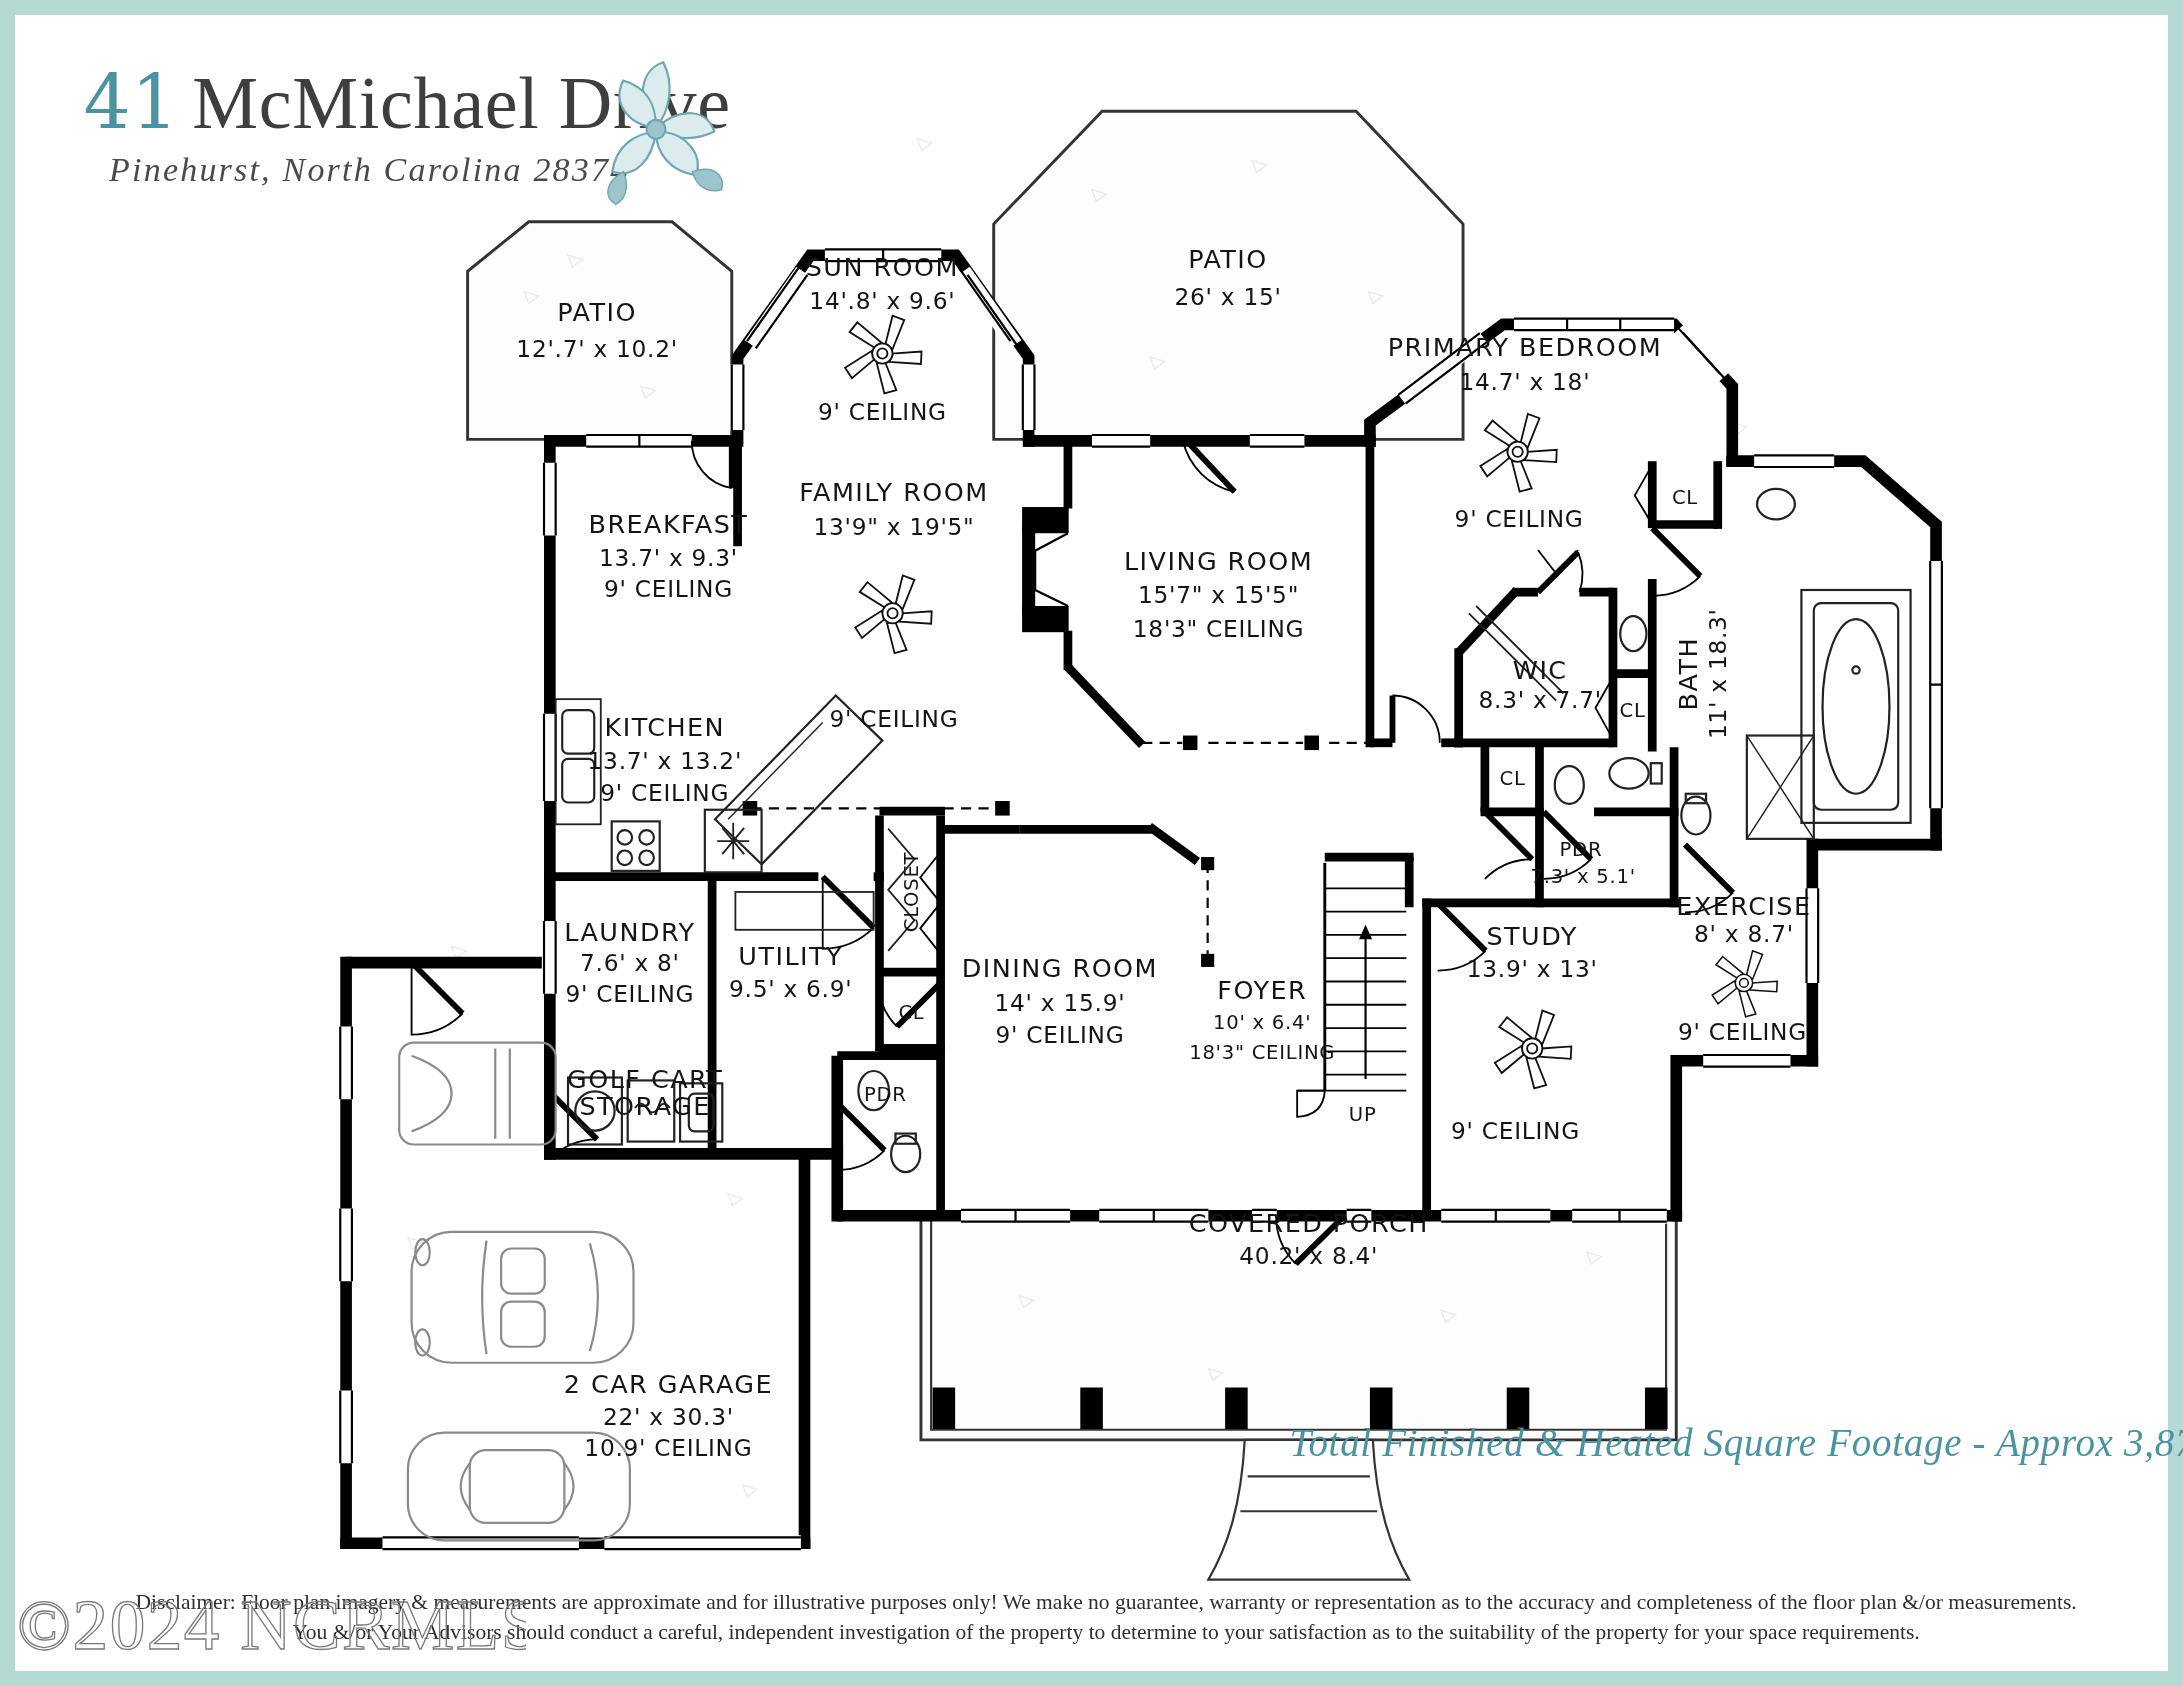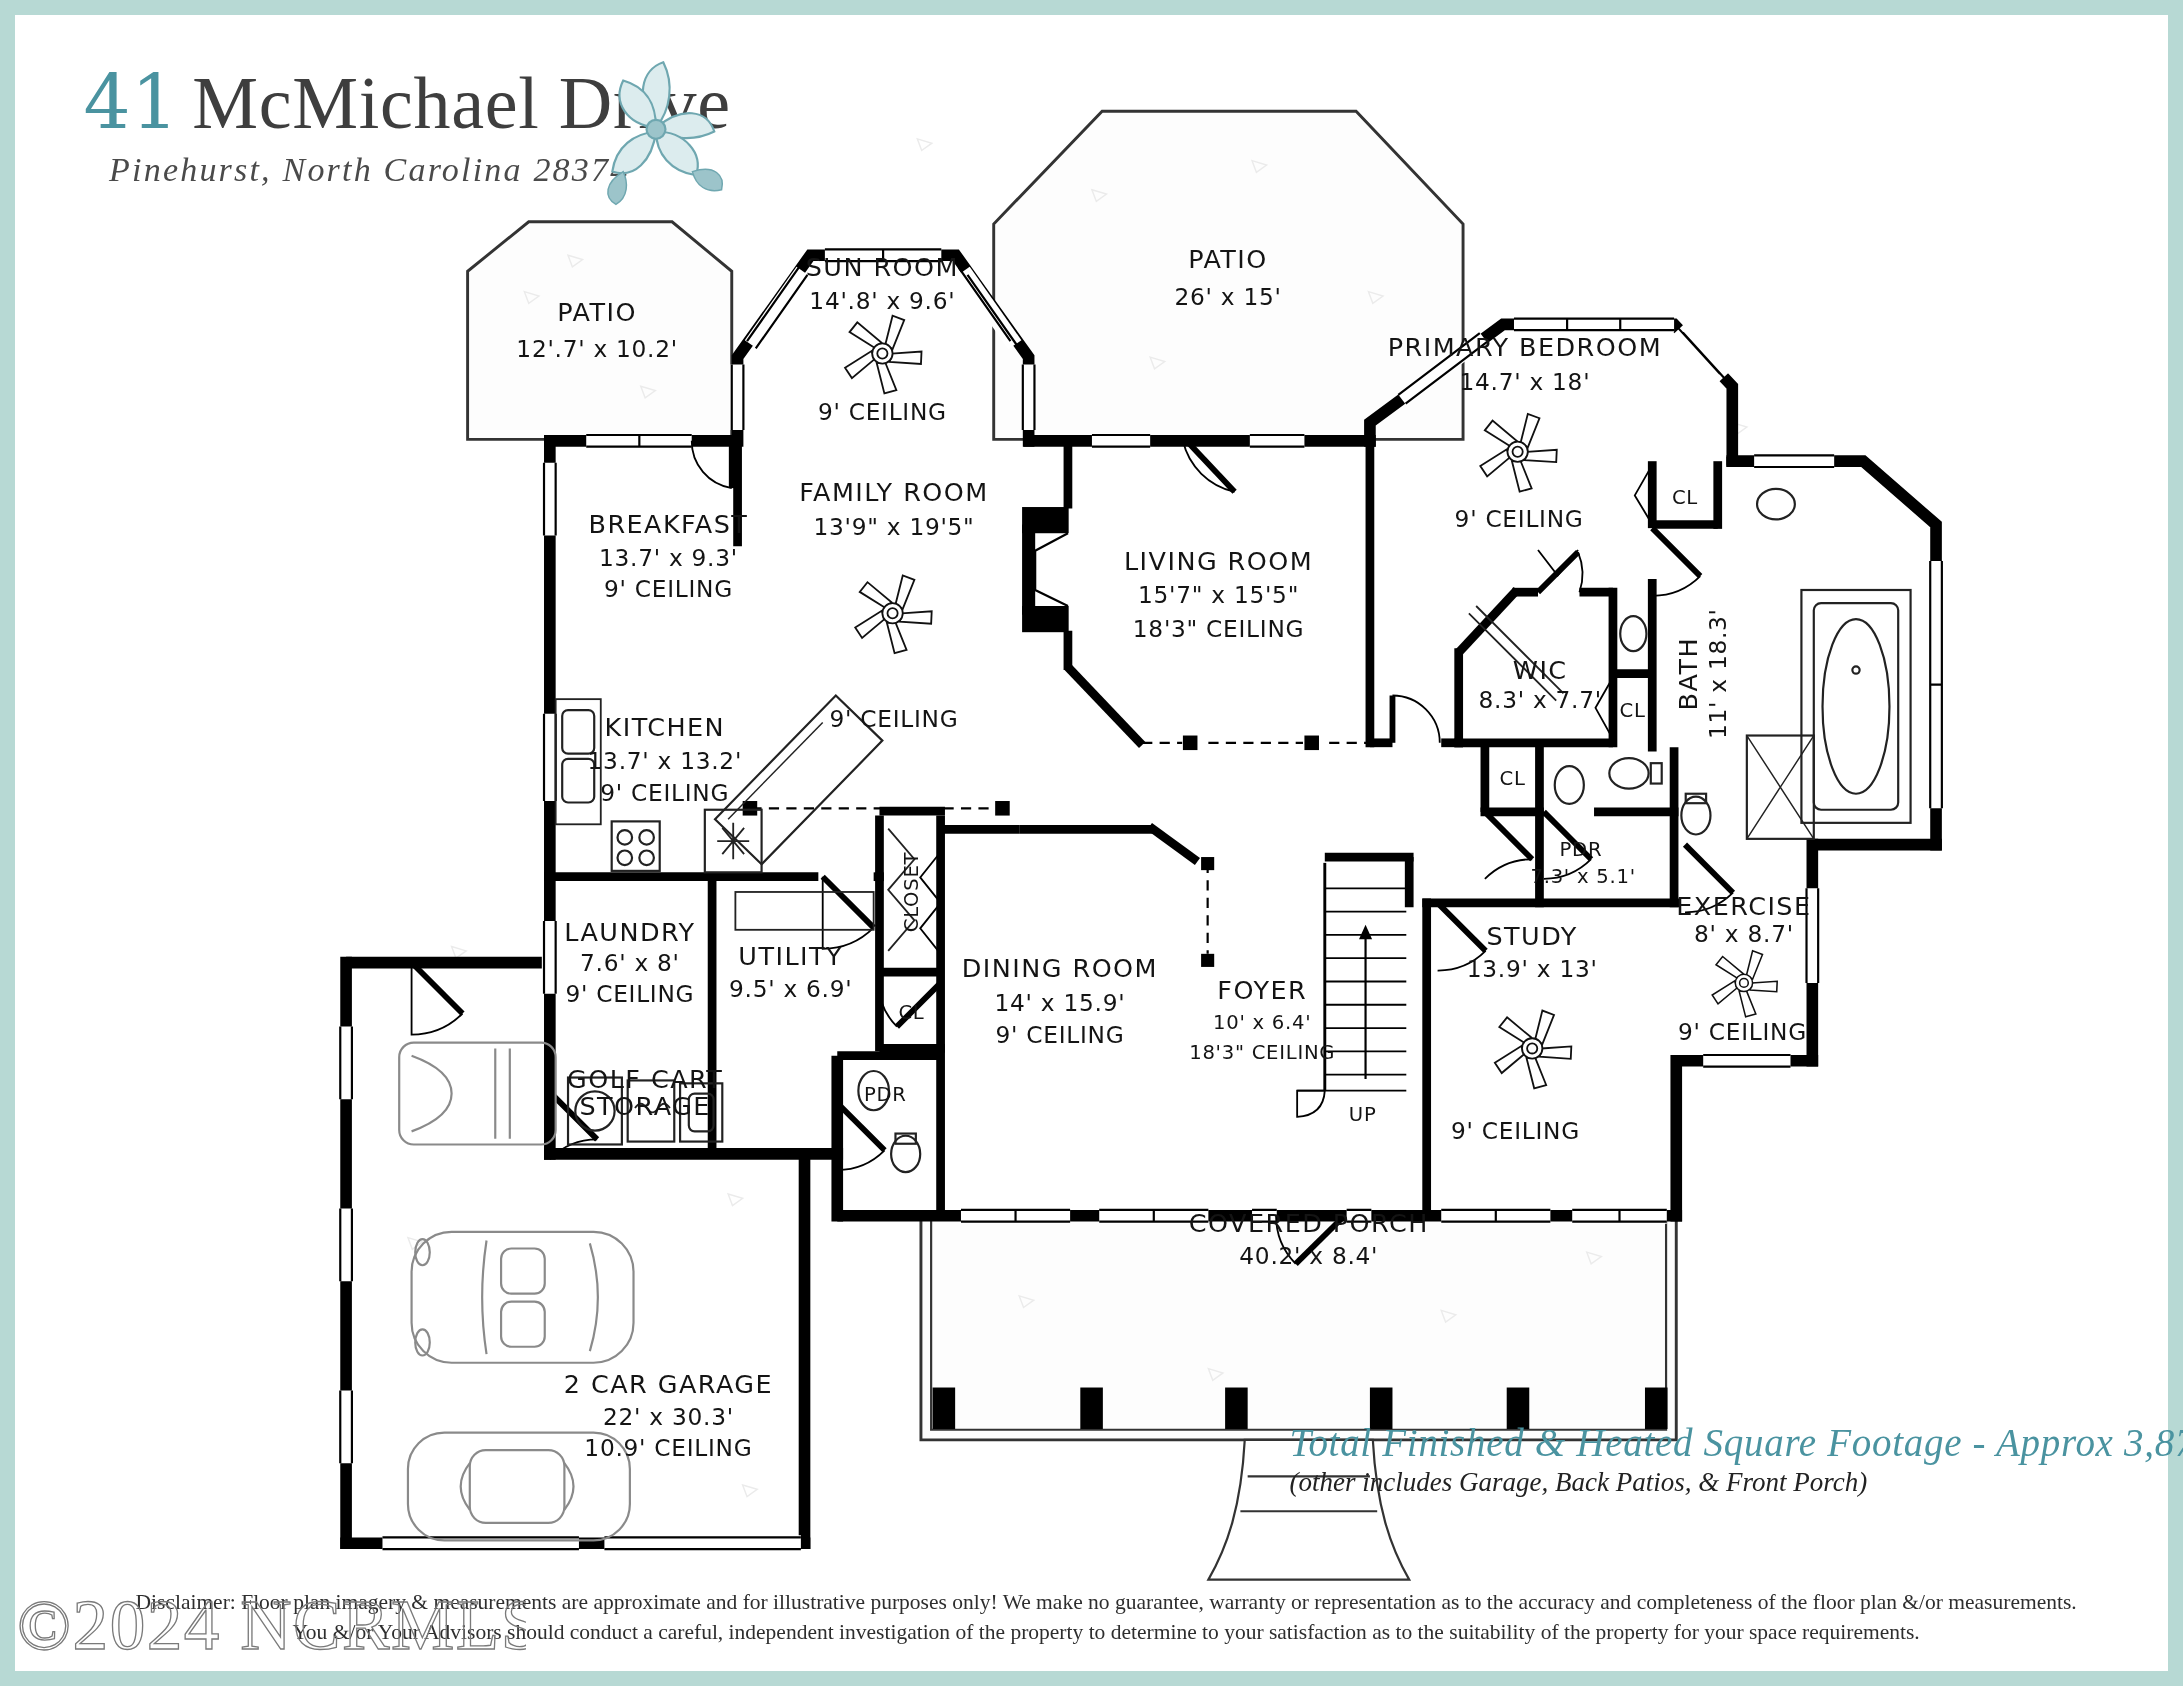--- a/index.html
+++ b/index.html
@@ -489,21 +489,20 @@
       <circle cx="100" cy="102" r="13" fill="#9cc4ca"></circle>
     </g>
     <g fill="#9cc4ca" stroke="#6fa7b0" stroke-width="2">
       <path d="M150,160 C180,150 195,165 190,185 C170,190 155,180 150,160 Z"></path>
       <path d="M55,160 C30,175 28,195 45,205 C62,195 62,175 55,160 Z"></path>
     </g>
   </svg>
 
   <div class="notes">
     <div class="n1">Total Finished &amp; Heated Square Footage - Approx 3,879</div>
-    <div class="n3">(other includes Garage, Back Patios, &amp; Front Porch)</div>
   </div>
 
   <div class="disc">
     <div>Disclaimer:  Floor plan imagery &amp; measurements are approximate and for illustrative purposes only!  We make no guarantee, warranty or representation as to the accuracy and completeness of  the floor plan &amp;/or measurements.</div>
     <div>You &amp;/or Your Advisors should conduct a careful, independent investigation of  the property to determine to your satisfaction as to the suitability of  the property for your space requirements.</div>
   </div>
 
   <svg class="wm" width="509" height="95" viewBox="0 0 700 130">
     <text x="0" y="95" font-family="Liberation Serif, serif" font-size="98" letter-spacing="2" fill="none" stroke="#7a7a7a" stroke-width="1.8">©2024 NCRMLS</text>
   </svg>

